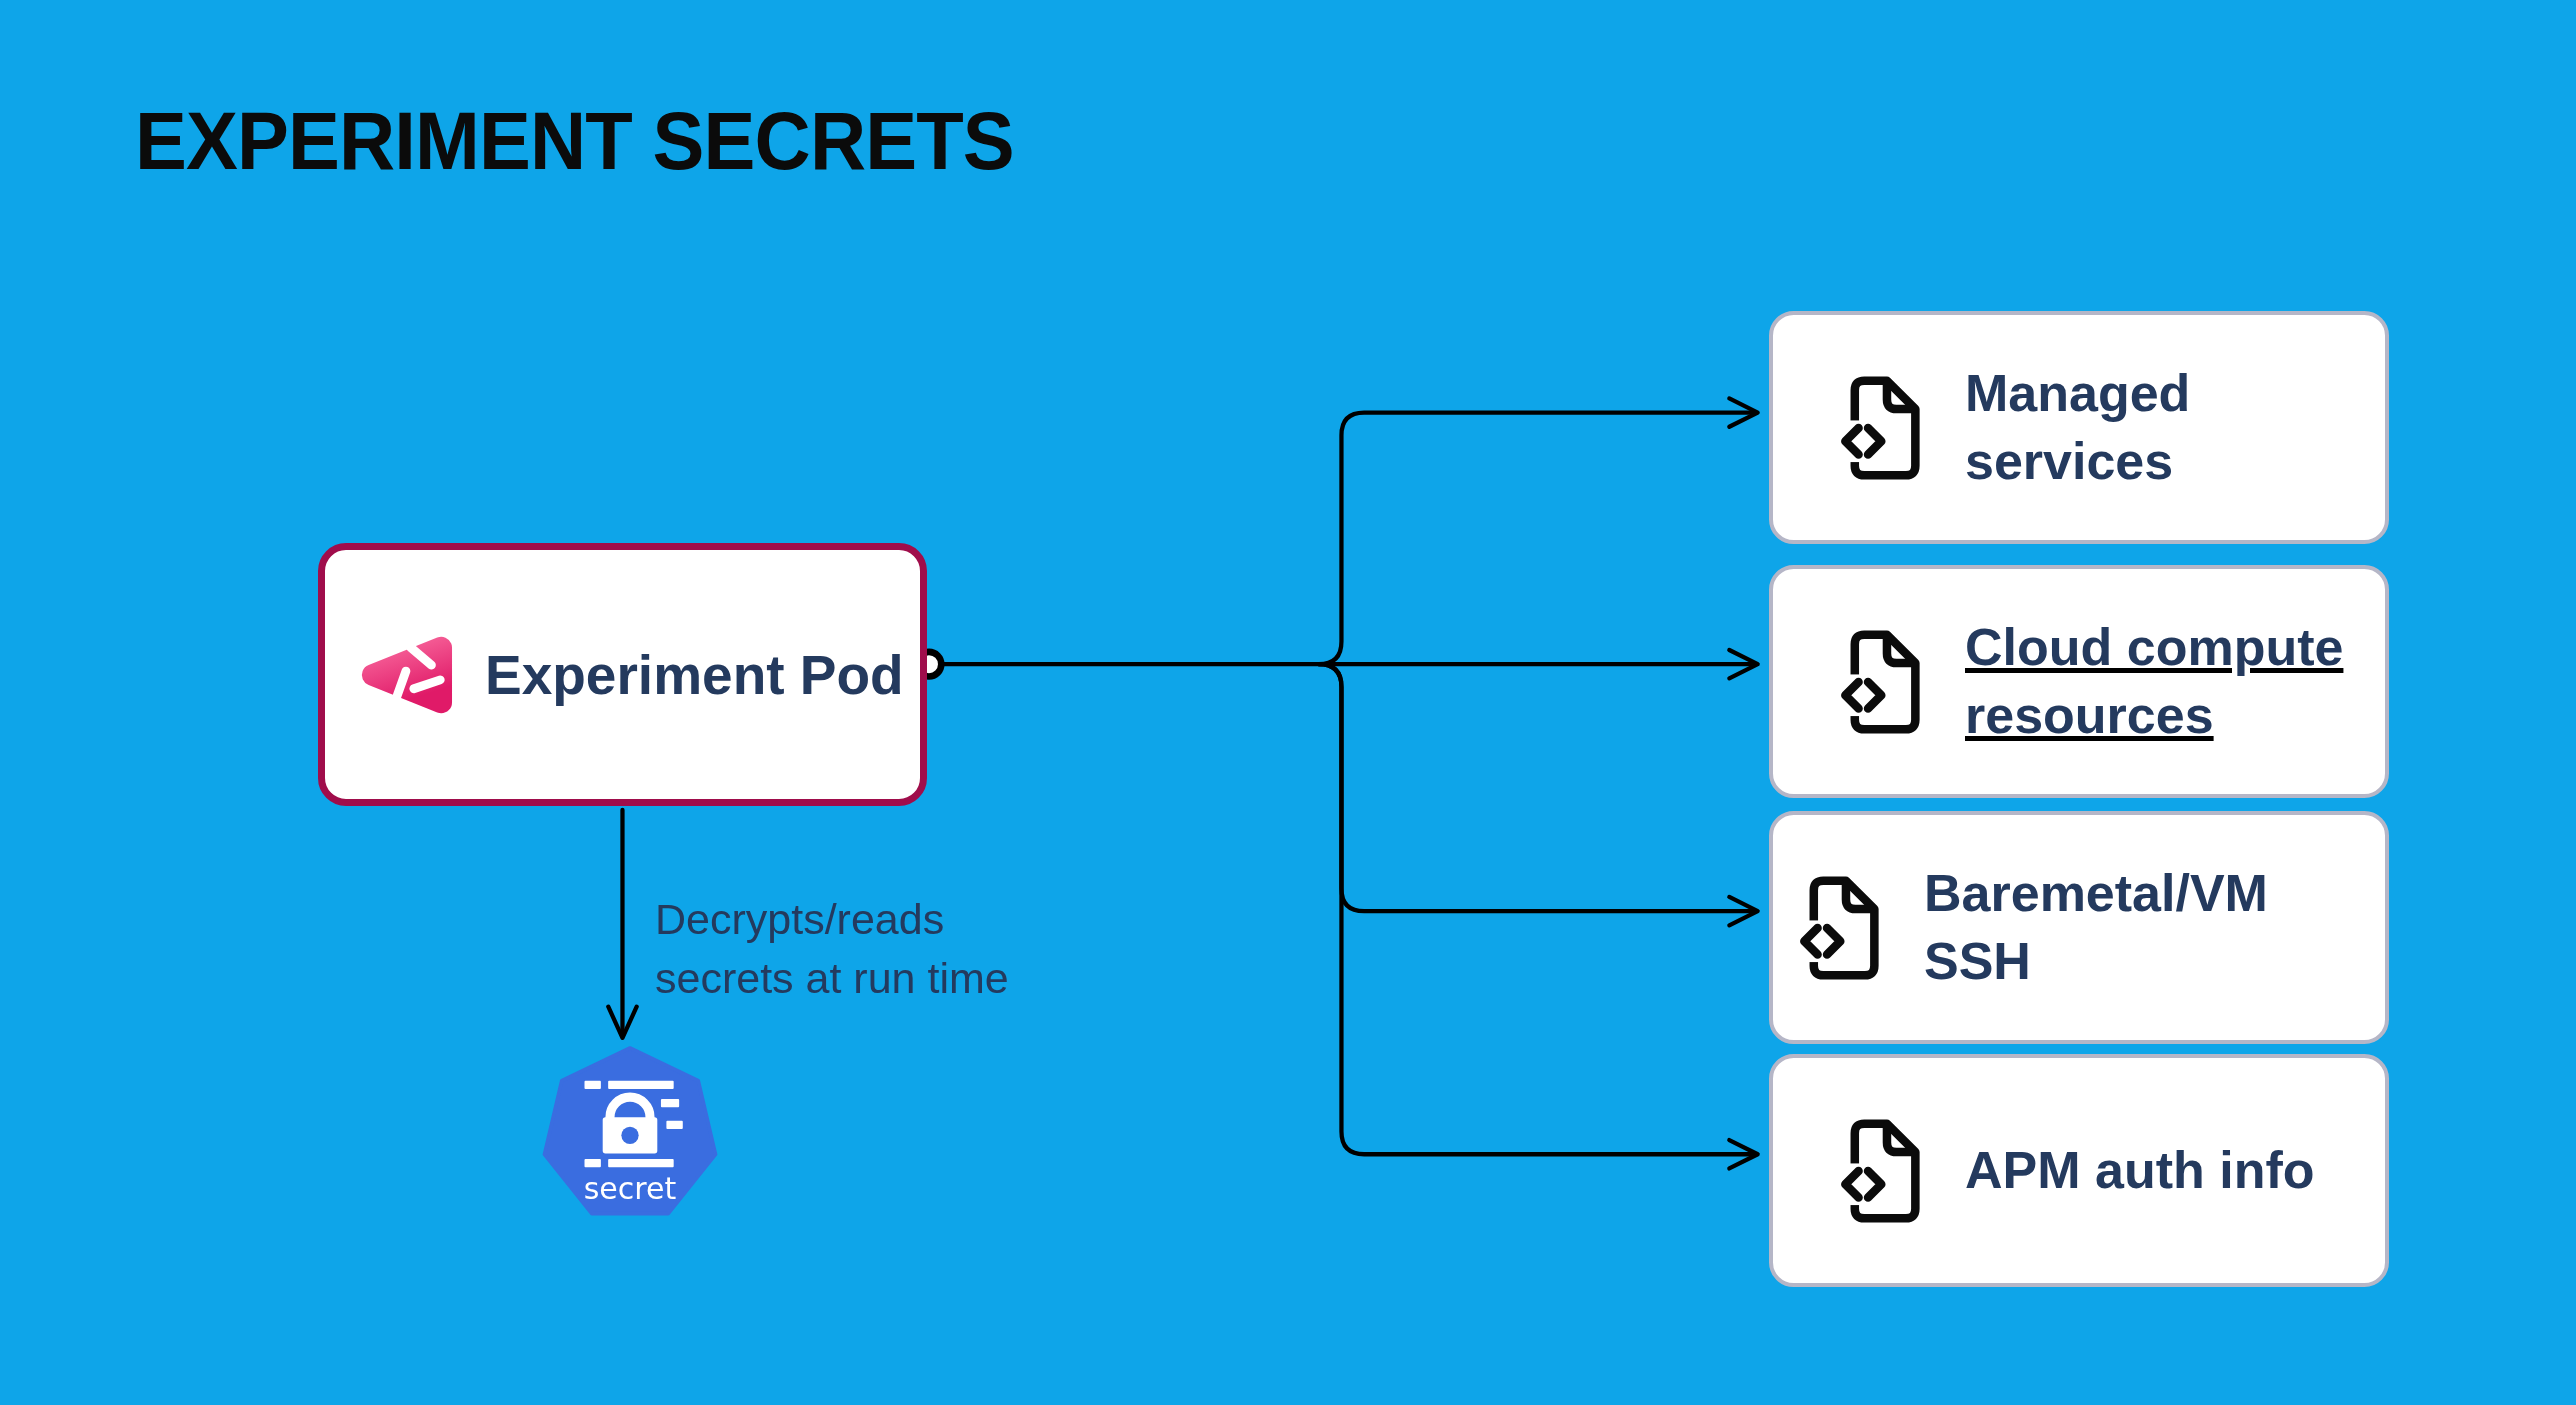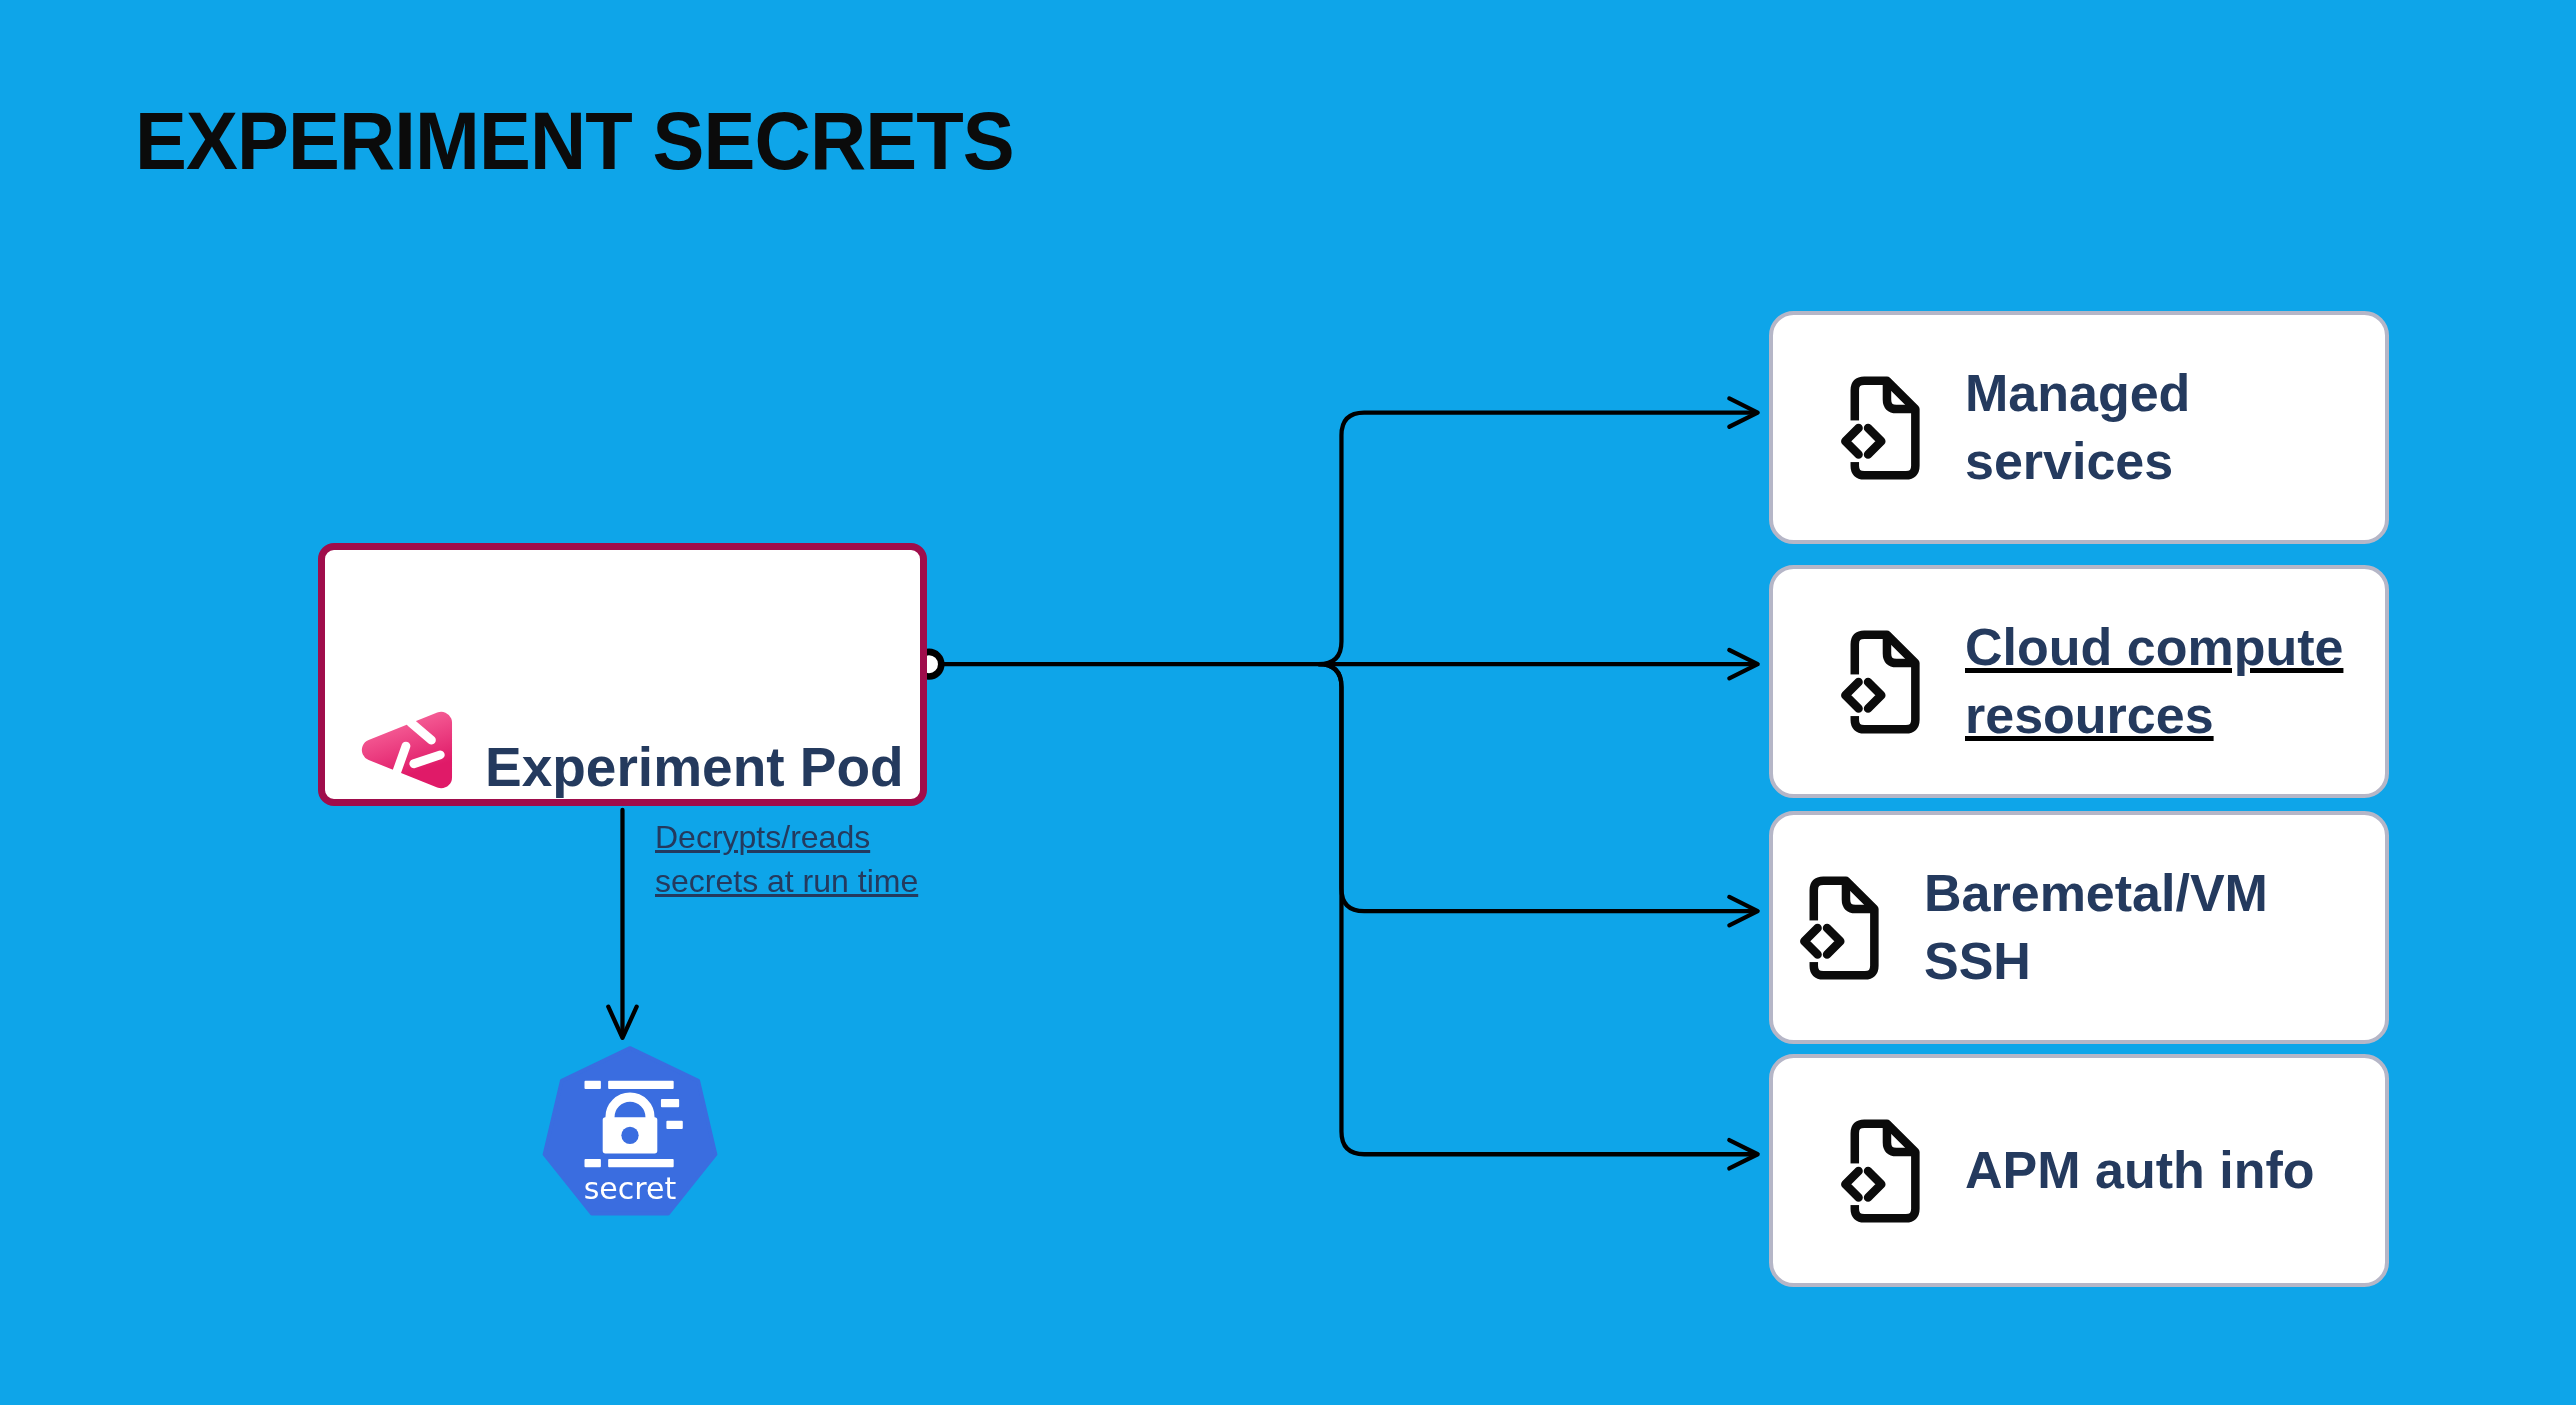--- a/index.html
+++ b/index.html
@@ -18,42 +18,42 @@
     transform:scaleX(0.96);transform-origin:left center;
     white-space:nowrap;
   }
   .wires{position:absolute;left:0;top:0;}
   .wires path{fill:none;stroke:var(--line,#000);stroke-width:4.5;stroke-linecap:round;stroke-linejoin:round;}
   .wires .dot{fill:#fff;stroke:var(--line,#000);stroke-width:7;}
 
   .pod-node{
     position:absolute;left:318px;top:543px;width:609px;height:263px;
     box-sizing:border-box;
-    background:#fff;border:7.6px solid var(--pod_border,#a00d4b);border-radius:16px;
-    display:flex;align-items:flex-end;gap:32px;padding-left:30px;
+    background:#fff;border:7.6px solid var(--pod_border,#a00d4b);border-radius:28px;
+    display:flex;align-items:center;gap:32px;padding-left:30px;
   }
   .pod-label{
     font-size:55px;font-weight:700;color:var(--navy,#243a5e);white-space:nowrap;
   }
 
   .target-node{
     position:absolute;left:1769px;width:620px;height:233px;
     box-sizing:border-box;
     background:#fff;border:4.7px solid var(--box_border,#b5b6c7);border-radius:24.6px;
     display:flex;align-items:center;gap:40px;padding-left:57px;
   }
   .t1{top:311px;} .t2{top:565px;text-decoration:underline;} .t3{top:811px;padding-left:16px;} .t4{top:1054px;}
   .target-label{
     font-size:52px;font-weight:700;color:var(--navy,#243a5e);
     line-height:1.3;width:421px;
   }
 
   .edge-note{
-    position:absolute;left:655px;top:815px;
-    font-size:32px;font-weight:500;color:var(--navy,#243a5e);line-height:1.38;text-decoration:underline;
+    position:absolute;left:655px;top:890px;
+    font-size:43px;font-weight:500;color:var(--navy,#243a5e);line-height:1.38;
   }
   .edge-note span{display:block;}
 
   .secret-node{position:absolute;left:539px;top:1046px;}
   .secret-node text{
     font-family:"DejaVu Sans", sans-serif;font-size:33px;fill:#fff;
   }
   .doc-icon{flex:0 0 auto;}
 </style>
 </head>

